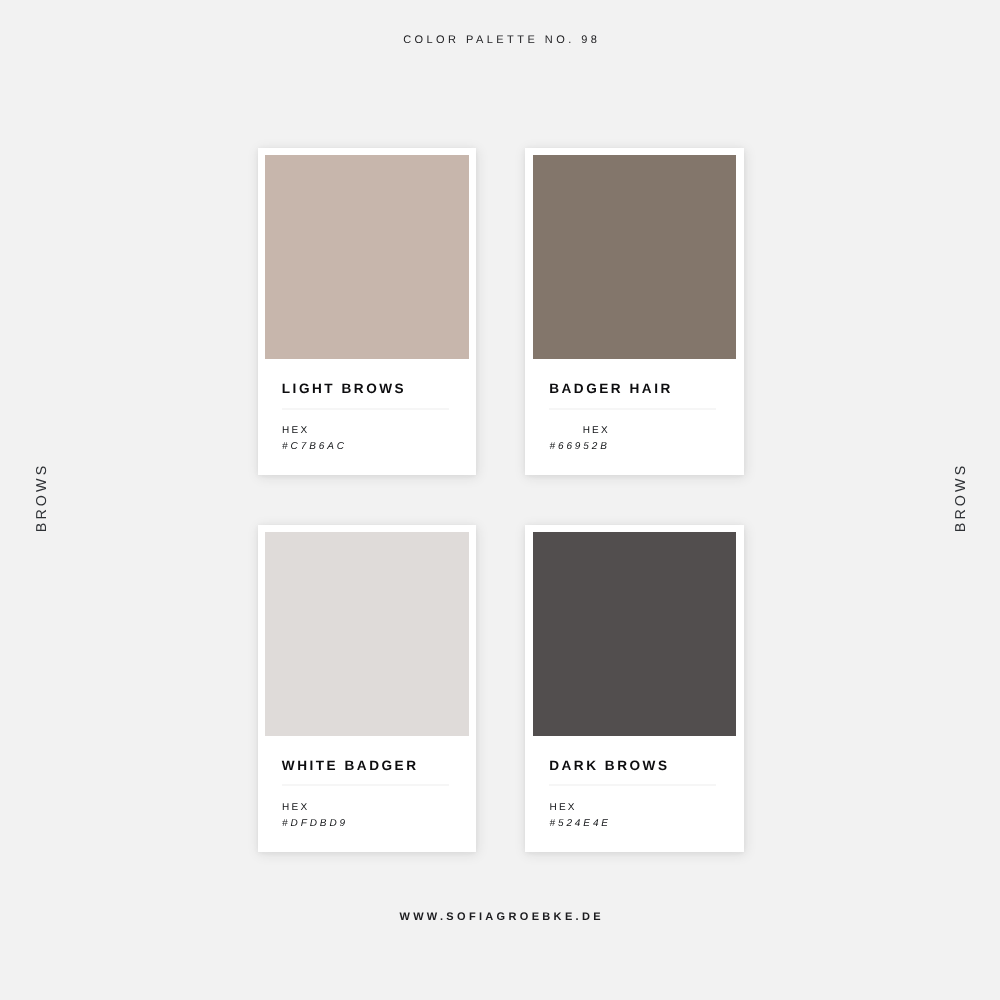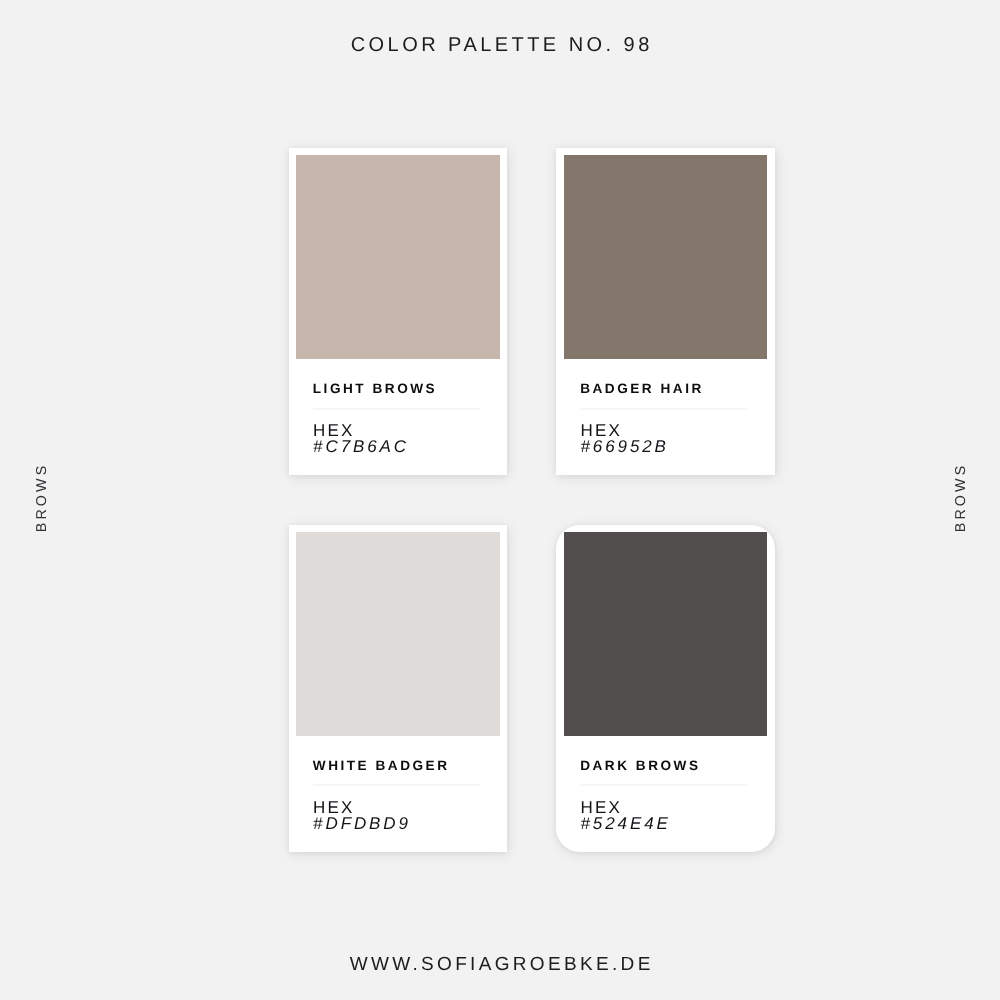--- a/index.html
+++ b/index.html
@@ -1,39 +1,39 @@
 <!DOCTYPE html>
 <html><head>
 <meta charset="utf-8">
 <style>
   html,body{margin:0;padding:0;}
   body{width:1000px;height:1000px;background:#f2f2f2;font-family:"Liberation Sans",sans-serif;overflow:hidden;
         -webkit-font-smoothing:antialiased;text-rendering:geometricPrecision;}
   .page{position:relative;width:1000px;height:1000px;background:#f2f2f2;}
   .hdr-txt{position:absolute;left:0;width:1000px;text-align:center;color:#1c1c1f;white-space:pre;}
-  .title{top:33.9px;font-size:20px;font-weight:400;letter-spacing:3.45px;text-indent:3.45px;}
-  .footer{top:954px;font-size:19px;font-weight:400;letter-spacing:3.33px;text-indent:3.33px;}
+  .title{top:33.9px;font-size:11px;font-weight:400;letter-spacing:3.45px;text-indent:3.45px;}
+  .footer{top:911px;font-size:11px;font-weight:700;letter-spacing:3.33px;text-indent:3.33px;}
   .side{position:absolute;top:498.8px;font-size:14.3px;font-weight:400;letter-spacing:3.1px;color:#2e3135;white-space:pre;text-indent:3.1px;}
   .side-left{left:42.3px;transform:translate(-50%,-50%) rotate(-90deg);}
   .side-right{left:960.9px;transform:translate(-50%,-50%) rotate(-90deg);}
   .grid{position:absolute;left:257.6px;top:147.8px;}
   .card{position:absolute;background:#fff;width:218.6px;height:327px;
-        box-shadow:1px 2px 12px rgba(35,35,35,0.105), 0 1px 5px rgba(35,35,35,0.06);margin-left:31px;}
+        box-shadow:1px 2px 12px rgba(35,35,35,0.105), 0 1px 5px rgba(35,35,35,0.06);}
   .card-1{left:0;top:0;}
-  .card-2{left:267.4px;top:0;}
+  .card-2{left:267.4px;top:0;text-align:right;}
   .card-3{left:0;top:376.8px;}
-  .card-4{left:267.4px;top:376.8px;border-radius:24px;}
+  .card-4{left:267.4px;top:376.8px;}
   .card-1 .swatch{background:#C7B6AC;}
   .card-2 .swatch{background:#83766B;}
   .card-3 .swatch{background:#DFDBD9;}
   .card-4 .swatch{background:#524E4E;}
   .swatch{position:absolute;left:7.6px;top:7.6px;width:203.4px;height:203.4px;}
   .cname{position:absolute;left:24.2px;top:233.2px;font-size:13.6px;font-weight:700;letter-spacing:2.52px;color:#0d0d0f;white-space:pre;}
   .divider{position:absolute;left:24px;top:259.9px;width:167.2px;height:2px;background:#f6f6f6;}
-  .hexblock{position:absolute;left:24.5px;top:275.0px;font-size:17px;font-weight:400;color:#111316;line-height:16.3px;white-space:pre;}
+  .hexblock{position:absolute;left:24.5px;top:275.0px;font-size:10px;font-weight:400;color:#111316;line-height:16.3px;white-space:pre;}
   .hexblock .hl{letter-spacing:2.2px;display:block;}
   .hexblock .hv{letter-spacing:2.9px;display:block;font-style:italic;}
 </style>
 </head>
 <body>
 
 <div class="page">
   <div class="hdr-txt title">COLOR PALETTE NO. 98</div>
   <div class="side side-left">BROWS</div>
   <div class="side side-right">BROWS</div>

